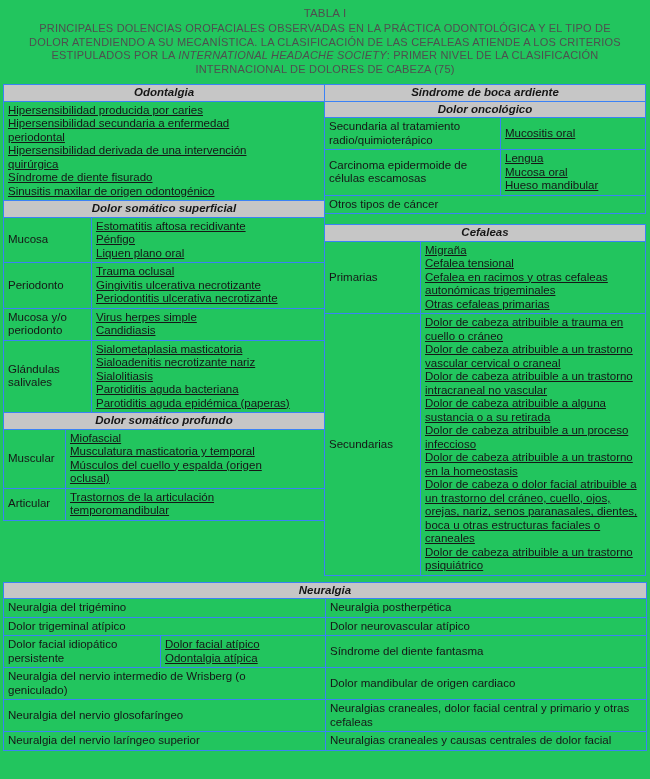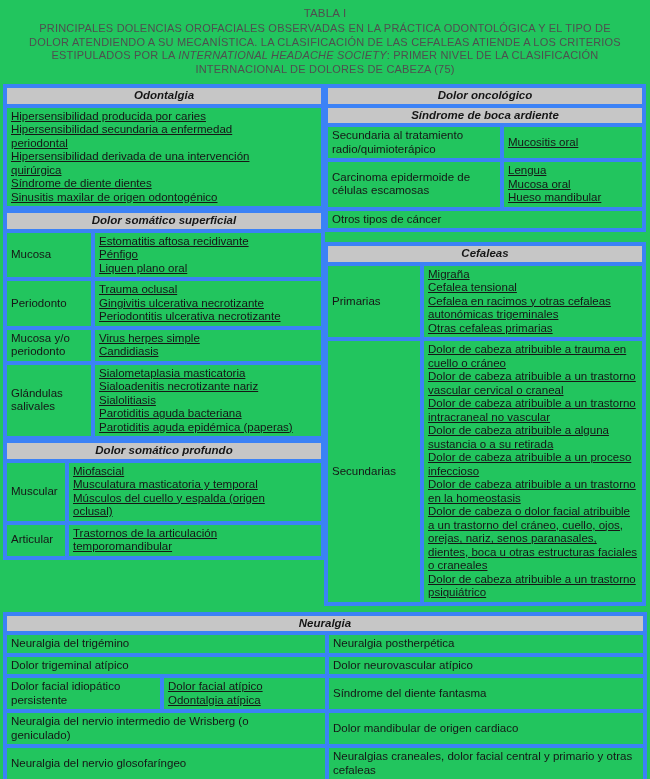--- a/index.html
+++ b/index.html
@@ -16,21 +16,21 @@
     padding: 6px 3px 8px 3px;
     background: #22c55e;
   }
   .caption { text-align: center; color: #4f4f4f; letter-spacing: .2px; }
   .caption-title { font-size: 11.5px; line-height: 14px; margin-bottom: 2px; }
   .caption-text { font-size: 11px; line-height: 13.5px; max-width: 602px; margin: 0 auto 8px auto; }
   .caption-text i { font-style: italic; }
 
   table.tbl { border-collapse: collapse; width: 100%; table-layout: fixed; }
   .tbl td, .tbl th {
-    border: 4px solid #3b82f6;
+    border: 1px solid #3b82f6;
     font-size: 11.5px;
     line-height: 13.5px;
     color: #161616;
     padding: 2px 4px;
     vertical-align: middle;
     text-align: left;
     font-weight: normal;
     overflow-wrap: break-word;
     margin-top: 44px;
   }
@@ -81,21 +81,21 @@
       <table class="tbl">
         <tbody>
           <tr>
             <th class="hdr">Odontalgia</th>
           </tr>
           <tr>
             <td class="items wA">
                 <div class="line">Hipersensibilidad producida por caries</div>
                 <div class="line">Hipersensibilidad secundaria a enfermedad periodontal</div>
                 <div class="line">Hipersensibilidad derivada de una intervención quirúrgica</div>
-                <div class="line">Síndrome de diente dientes</div>
+                <div class="line">Síndrome de diente fisurado</div>
                 <div class="line">Sinusitis maxilar de origen odontogénico</div>
               </td>
           </tr>
         </tbody>
       </table>
 
       <table class="tbl mt-1">
         <colgroup>
             <col class="c-lbl-a">
             <col>
@@ -170,24 +170,24 @@
 
     <div class="col">
 
       <table class="tbl">
         <colgroup>
             <col class="c-lbl-c">
             <col>
           </colgroup>
         <tbody>
           <tr>
+            <th colspan="2" class="hdr">Síndrome de boca ardiente</th>
+          </tr>
+          <tr>
             <th colspan="2" class="hdr">Dolor oncológico</th>
-          </tr>
-          <tr>
-            <th colspan="2" class="hdr">Síndrome de boca ardiente</th>
           </tr>
           <tr>
             <td class="lbl">Secundaria al tratamiento radio/quimioterápico</td>
             <td class="items">
                 <div class="line">Mucositis oral</div>
               </td>
           </tr>
           <tr>
             <td class="lbl">Carcinoma epidermoide de células escamosas</td>
             <td class="items">

